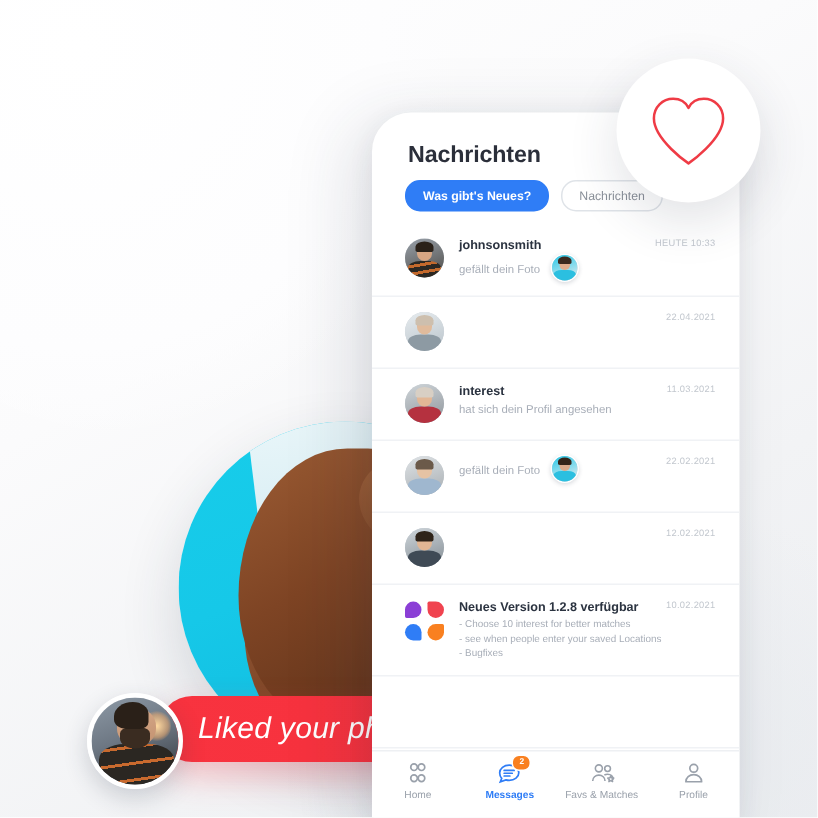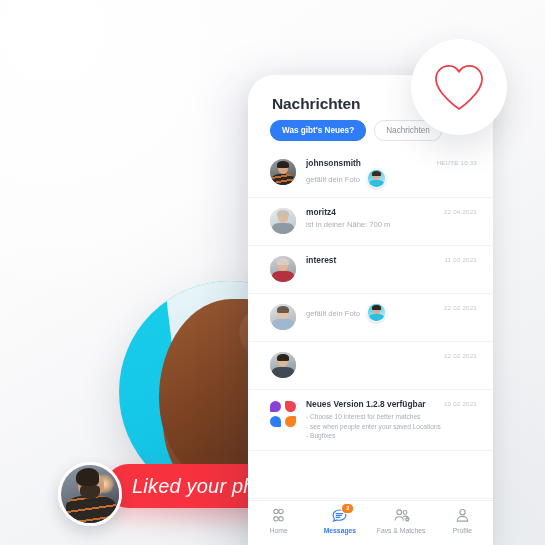--- a/index.html
+++ b/index.html
@@ -459,41 +459,38 @@
 
       <div class="msg-row">
         <div class="msg-avatar">
           <div class="av">
             <div class="sky" style="background:linear-gradient(160deg,#e7ecef 0%,#b9c3ca 100%)"></div>
             <div class="torso" style="background:#8d9aa3"></div>
             <div class="head" style="background:#e0bb9c"></div>
             <div class="hair" style="background:#cdbfae"></div>
           </div>
         </div>
-        <div class="msg-body">
-          <div class="msg-name">moritz4</div>
-          <div class="msg-subline">
-            <div class="msg-sub">ist in deiner Nähe: 700 m</div>
-          </div>
-        </div>
         <div class="msg-time">22.04.2021</div>
       </div>
 
 
       <div class="msg-row">
         <div class="msg-avatar">
           <div class="av">
             <div class="sky" style="background:linear-gradient(160deg,#cfd5d9 0%,#8e949a 100%)"></div>
             <div class="torso" style="background:#b5313f"></div>
             <div class="head" style="background:#e2b796"></div>
             <div class="hair" style="background:#d8cfc4"></div>
           </div>
         </div>
         <div class="msg-body">
           <div class="msg-name">interest</div>
+          <div class="msg-subline">
+            <div class="msg-sub">hat sich dein Profil angesehen</div>
+          </div>
         </div>
         <div class="msg-time">11.03.2021</div>
       </div>
 
       <div class="msg-row">
         <div class="msg-avatar">
           <div class="av">
             <div class="sky" style="background:linear-gradient(160deg,#dfe3e6 0%,#a8aeb2 100%)"></div>
             <div class="torso" style="background:#9fb7cf"></div>
             <div class="head" style="background:#e6c3a4"></div>

